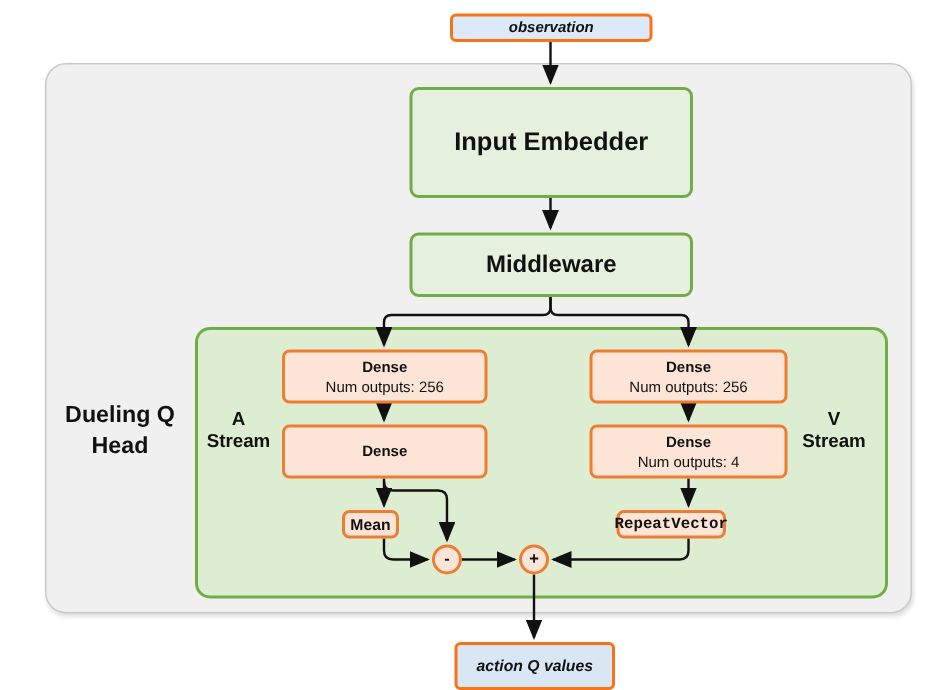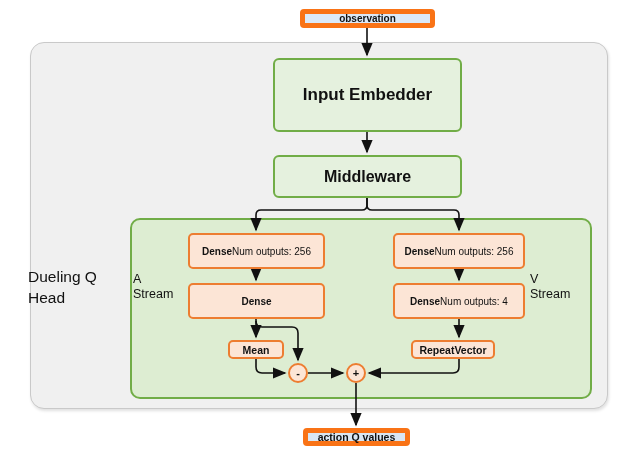--- a/index.html
+++ b/index.html
@@ -9,47 +9,47 @@
   .container{position:absolute;box-sizing:border-box;}
   .gray-container{left:30px;top:42px;width:578px;height:367px;background:#f0f0f0;
     border:1.5px solid #c9c9c9;border-radius:14px;box-shadow:1px 2px 3px rgba(0,0,0,0.12);z-index:1;}
   .green-container{left:130px;top:218px;width:462px;height:181px;background:#ddedd2;
     border:2px solid #71ad47;border-radius:10px;z-index:2;}
 
   svg.connectors{position:absolute;left:0;top:0;z-index:3;pointer-events:none;}
 
   .node{position:absolute;box-sizing:border-box;display:flex;align-items:center;justify-content:center;
     text-align:center;z-index:4;}
-  .blue{background:#dbe9f8;border:5px solid #f97316;border-radius:4px;font-weight:bold;}
+  .blue{background:#dbe9f8;border:2px solid #f97316;border-radius:4px;font-weight:bold;font-style:italic;}
   .green-box{background:#e5f1de;border:2px solid #71ad47;border-radius:6px;font-weight:bold;}
   .orange{background:#fce5d6;border:2px solid #ed7d31;border-radius:5px;}
 
   .obs{left:300px;top:9px;width:135px;height:19px;font-size:10px;}
   .input-embedder{left:273px;top:58px;width:189px;height:74px;font-size:17px;}
   .middleware{left:273px;top:155px;width:189px;height:43px;font-size:16px;}
 
-  .dense{flex-direction:row;line-height:13px;font-size:10px;padding-top:1px;}
+  .dense{flex-direction:column;line-height:13px;font-size:10px;padding-top:1px;}
   .dense .t{font-weight:bold;}
   .dense-a1{left:188px;top:233px;width:137px;height:36px;}
   .dense-a2{left:188px;top:283px;width:137px;height:36px;}
   .dense-v1{left:393px;top:233px;width:132px;height:36px;}
   .dense-v2{left:393px;top:283px;width:132px;height:36px;}
 
-  .mean{left:228px;top:340px;width:56px;height:19px;font-size:10.5px;font-weight:bold;}
-  .repeatvector{left:411px;top:340px;width:84px;height:19px;font-size:10.5px;font-weight:bold;}
+  .mean{left:228px;top:340px;width:38px;height:19px;font-size:10.5px;font-weight:bold;}
+  .repeatvector{left:411px;top:340px;width:73px;height:19px;font-size:10.5px;font-weight:bold;font-family:Liberation Mono, monospace;}
 
   .op-circle{position:absolute;box-sizing:border-box;width:20px;height:20px;border-radius:50%;
     background:#fce5d6;border:2.5px solid #ed7d31;z-index:4;display:flex;align-items:center;
     justify-content:center;font-weight:bold;font-size:11px;line-height:11px;}
   .op-minus{left:288px;top:363px;}
   .op-plus{left:346px;top:363px;}
 
-  .actionq{left:303px;top:428px;width:107px;height:18px;font-size:10.5px;background:#d9e6f3;}
+  .actionq{left:303px;top:428px;width:107px;height:32px;font-size:10.5px;background:#d9e6f3;}
 
-  .side-label{position:absolute;z-index:4;font-weight:normal;white-space:pre-line;}
+  .side-label{position:absolute;z-index:4;text-align:center;font-weight:bold;white-space:pre-line;}
   .dueling{left:28px;top:266px;width:104px;font-size:15.5px;line-height:21px;}
   .stream{font-size:12.5px;line-height:15px;}
   .a-stream{left:133px;top:272px;width:52px;}
   .v-stream{left:530px;top:272px;width:52px;}
 </style>
 </head>
 <body>
 
 <div class="canvas">
 

